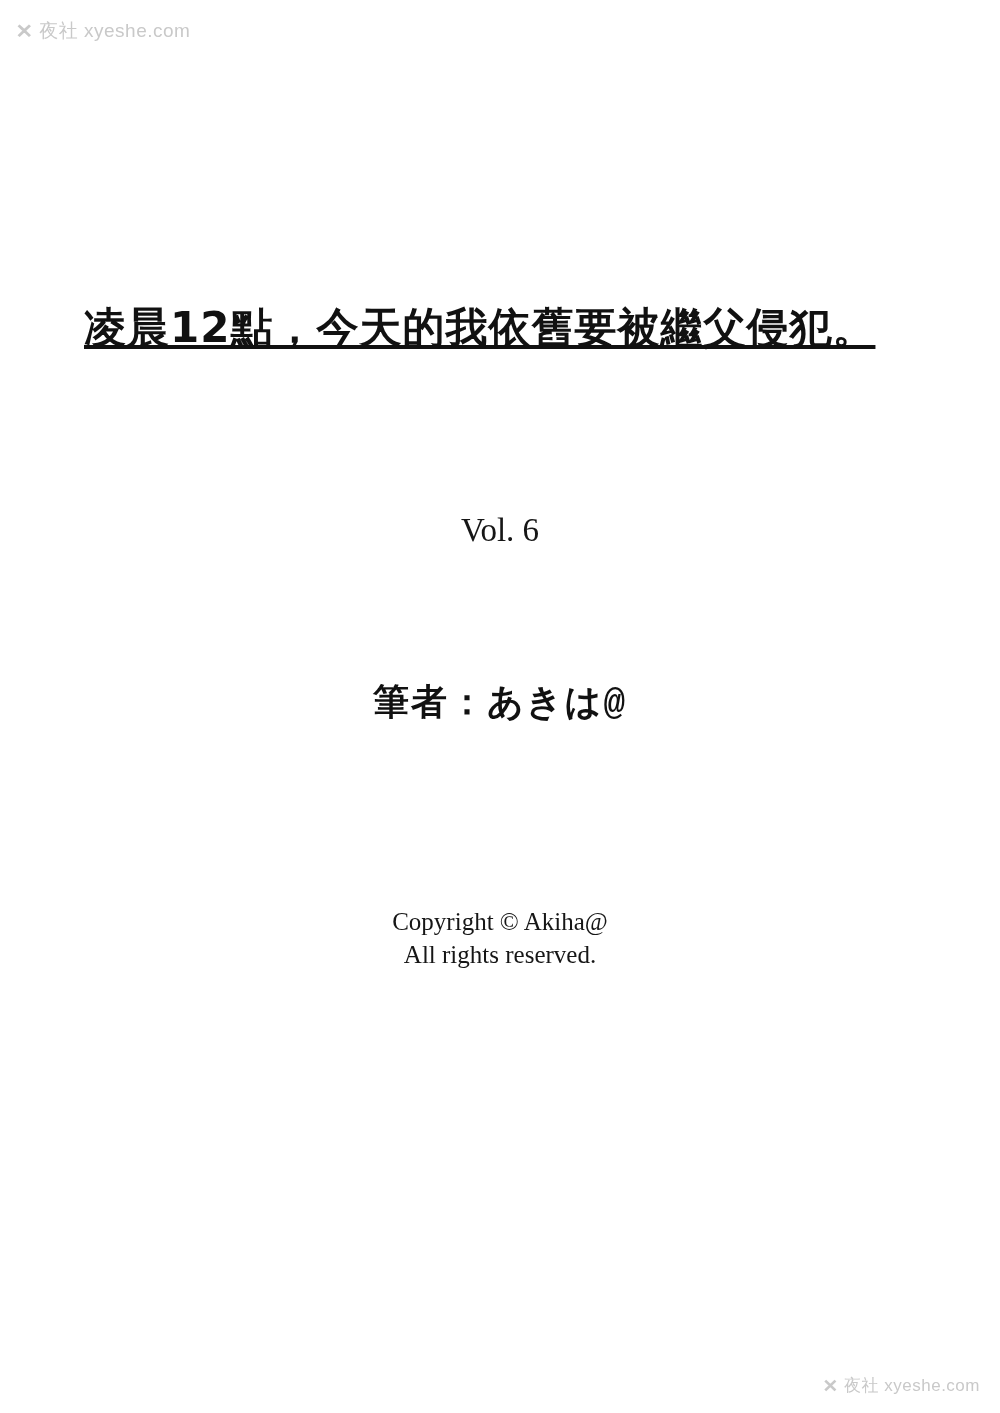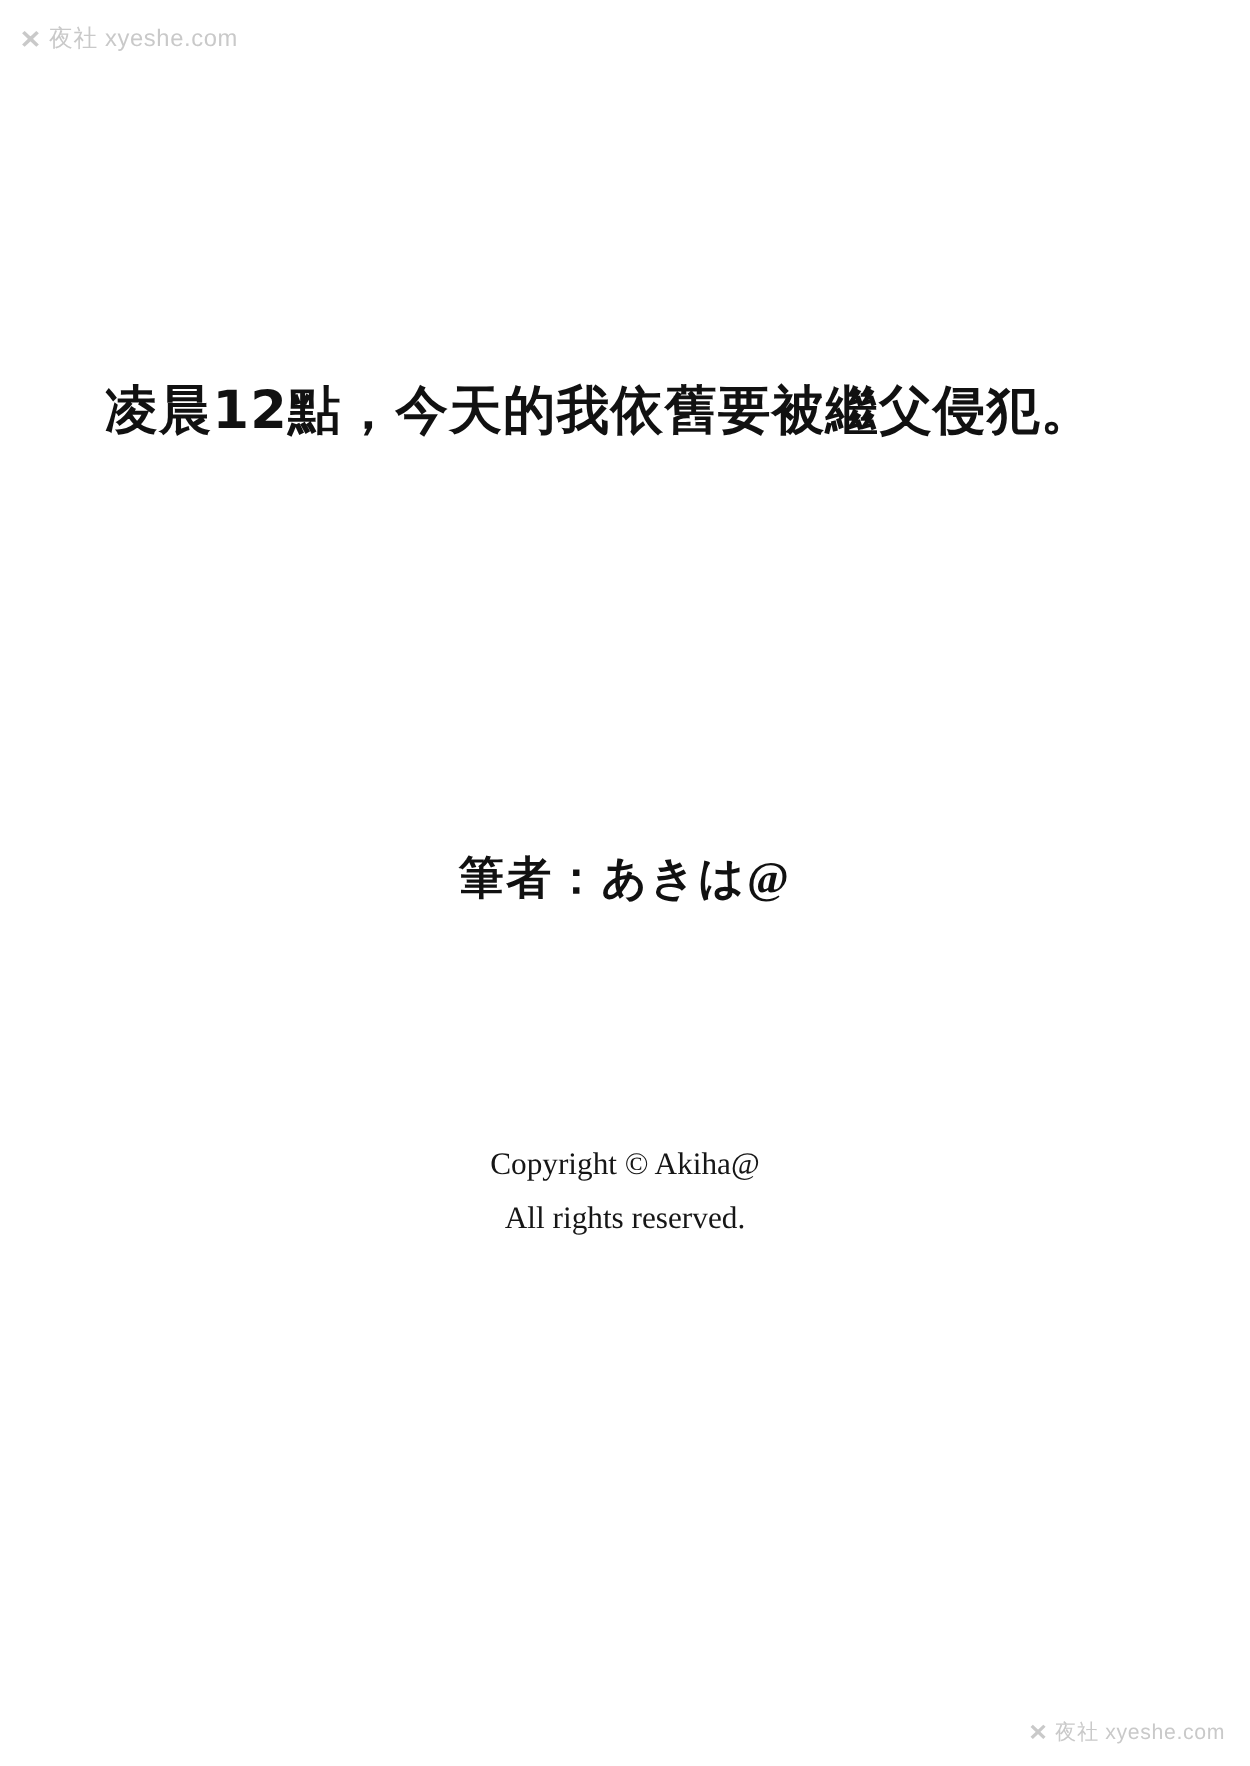--- a/index.html
+++ b/index.html
@@ -53,20 +53,21 @@
     left: 0;
     width: 100%;
     text-align: left;
     padding-left: 84px;
     box-sizing: border-box;
     font-size: 42px;
     font-weight: 700;
     letter-spacing: 1px;
     color: #111111;
     font-family: "DejaVu Sans", "Liberation Sans", sans-serif;
+    text-decoration: underline;
   }
 
   
   .volume {
     position: absolute;
     top: 512px;
     left: 0;
     width: 100%;
     text-align: center;
     font-size: 33px;
@@ -78,51 +79,52 @@
   .author {
     position: absolute;
     top: 678px;
     left: 0;
     width: 100%;
     text-align: center;
     font-size: 36px;
     font-weight: 700;
     letter-spacing: 2px;
     color: #111111;
-    font-family: Liberation Serif, serif;
+    font-family: Liberation Mono, monospace;
   }
 
   
   .copyright {
     position: absolute;
     top: 905px;
     left: 0;
     width: 100%;
     text-align: center;
     font-size: 25px;
     line-height: 33px;
     color: #161616;
   }
   .copyright div {
-    margin: 10px;
+    margin: 0;
     padding: 0;
   }
 </style>
 </head>
 <body>
 
 <div class="page">
 
   <div class="watermark watermark-top">
     <span class="wm-mark">✕</span>
     <span>夜社 xyeshe.com</span>
   </div>
 
   <div class="title">凌晨12點，今天的我依舊要被繼父侵犯。</div>
 
+  <div class="volume">Vol. 6</div>
 
   <div class="author">筆者：あきは@</div>
 
   <div class="copyright">
     <div>Copyright © Akiha@</div>
     <div>All rights reserved.</div>
   </div>
 
   <div class="watermark watermark-bottom">
     <span class="wm-mark">✕</span>

